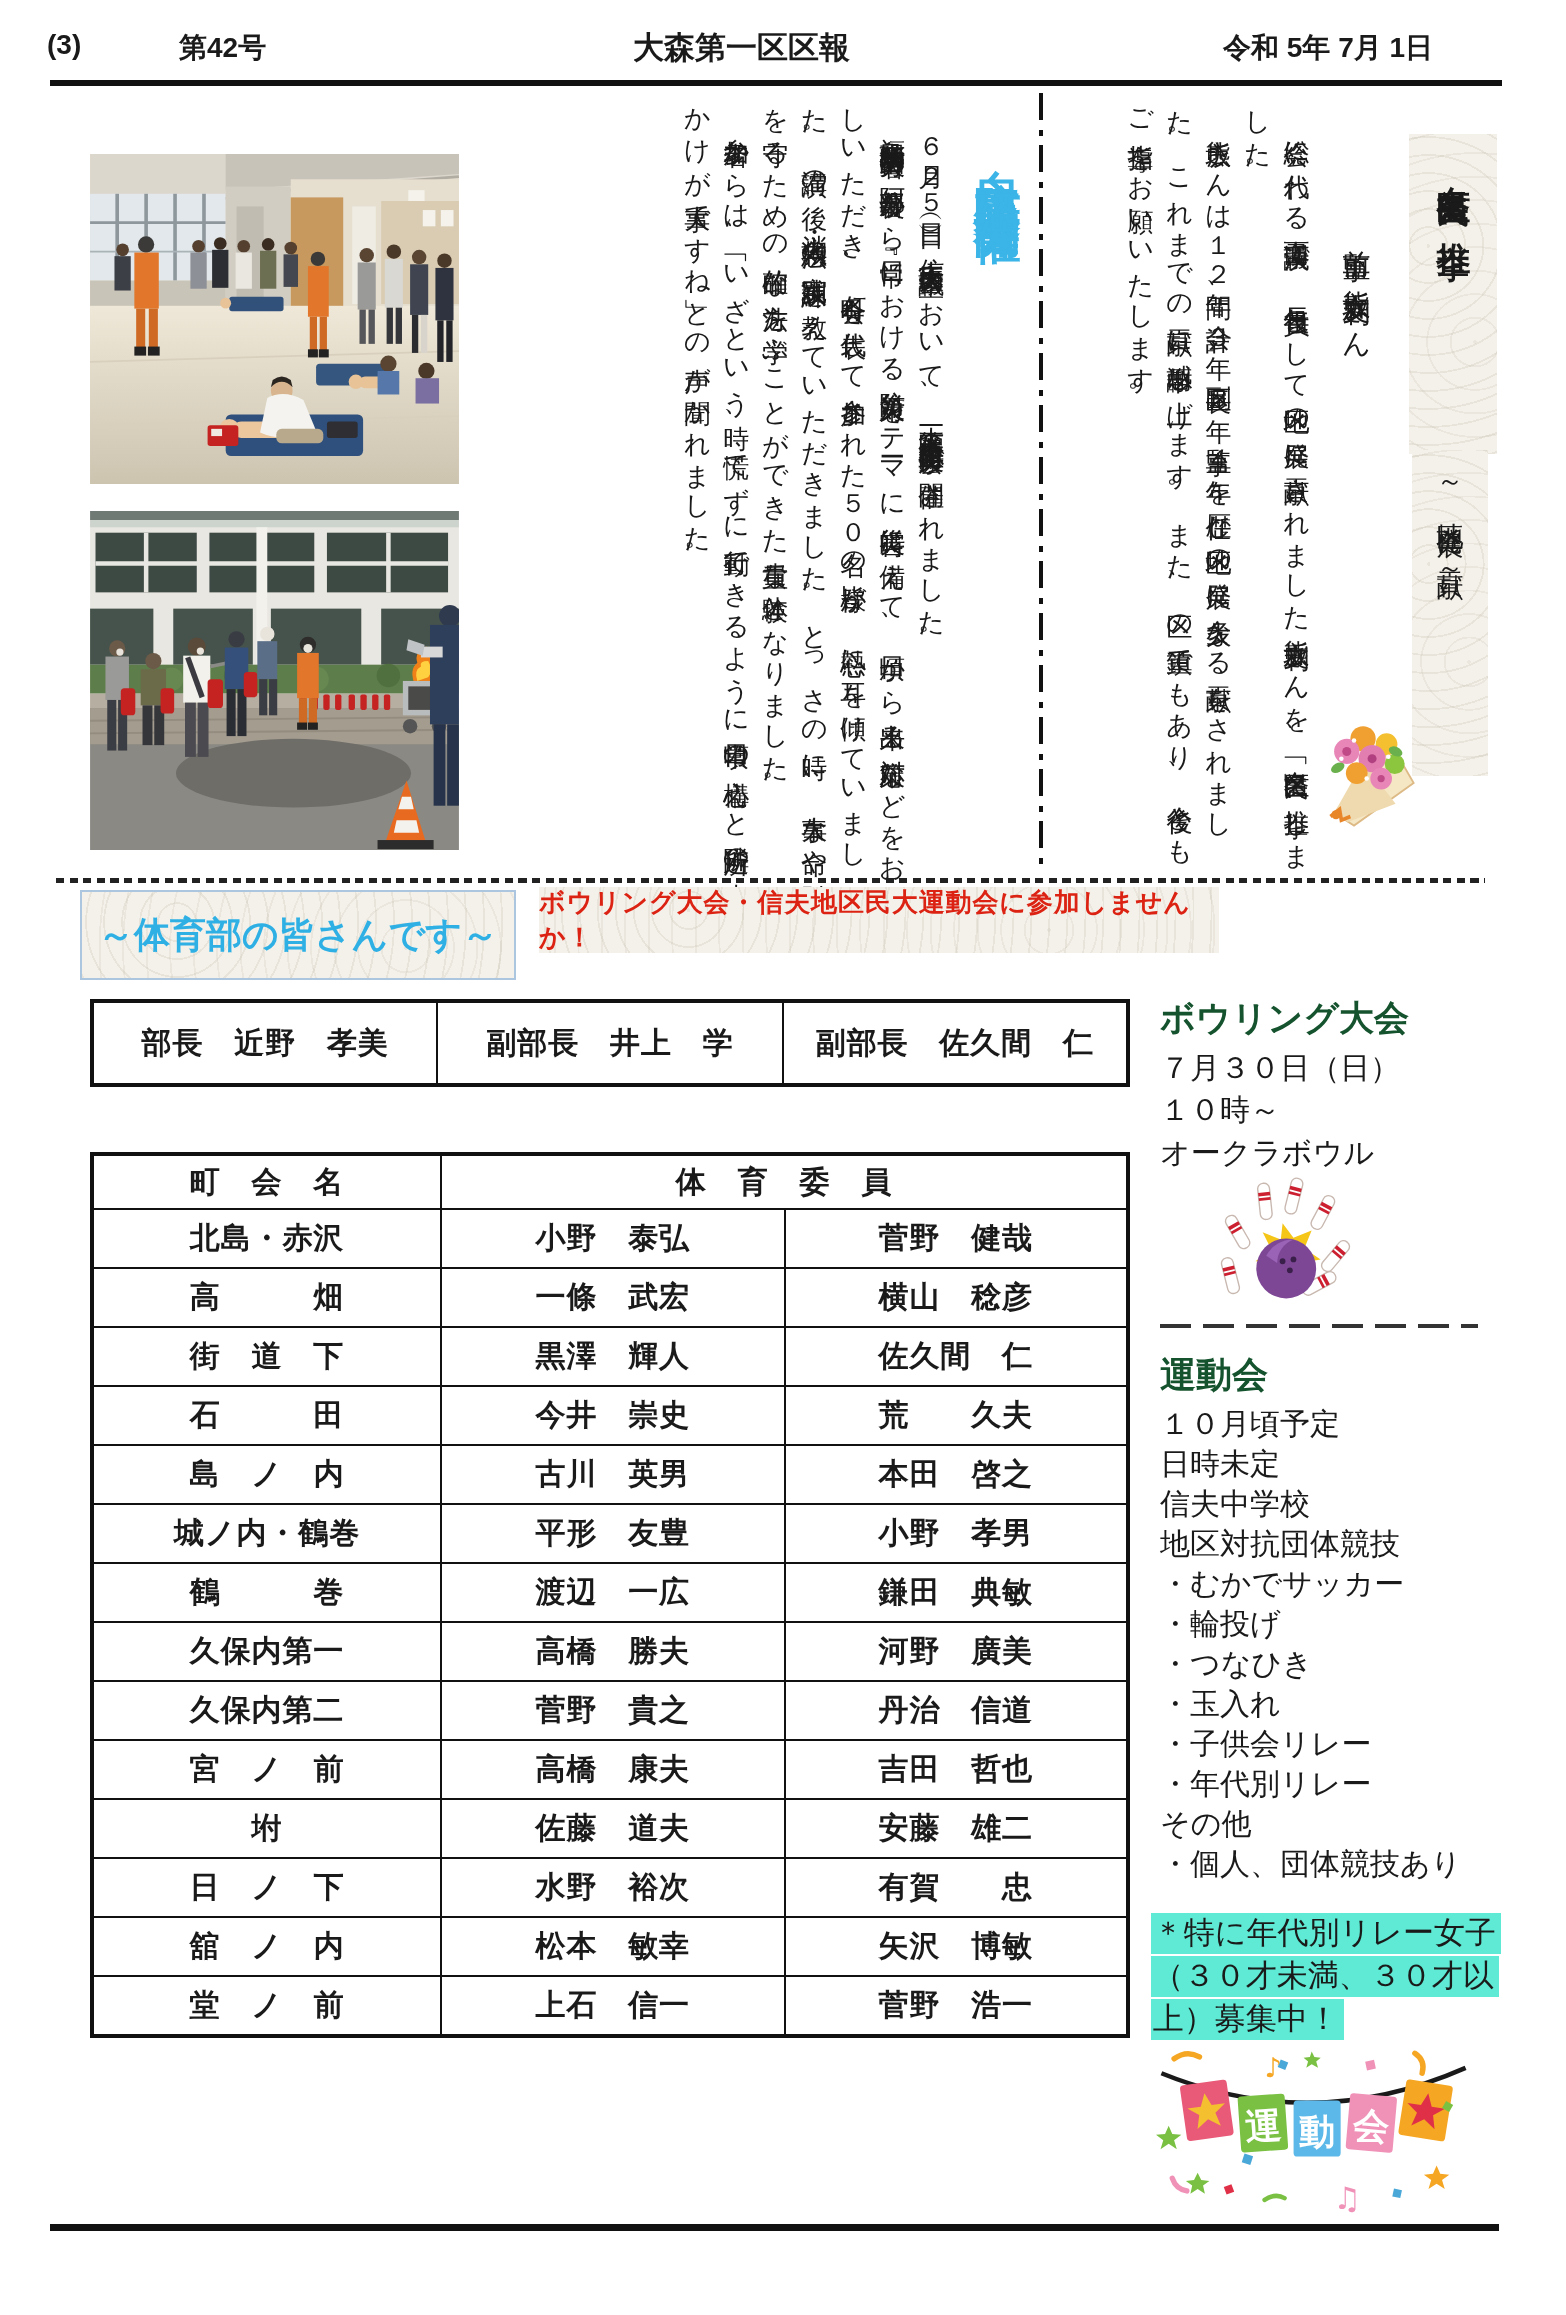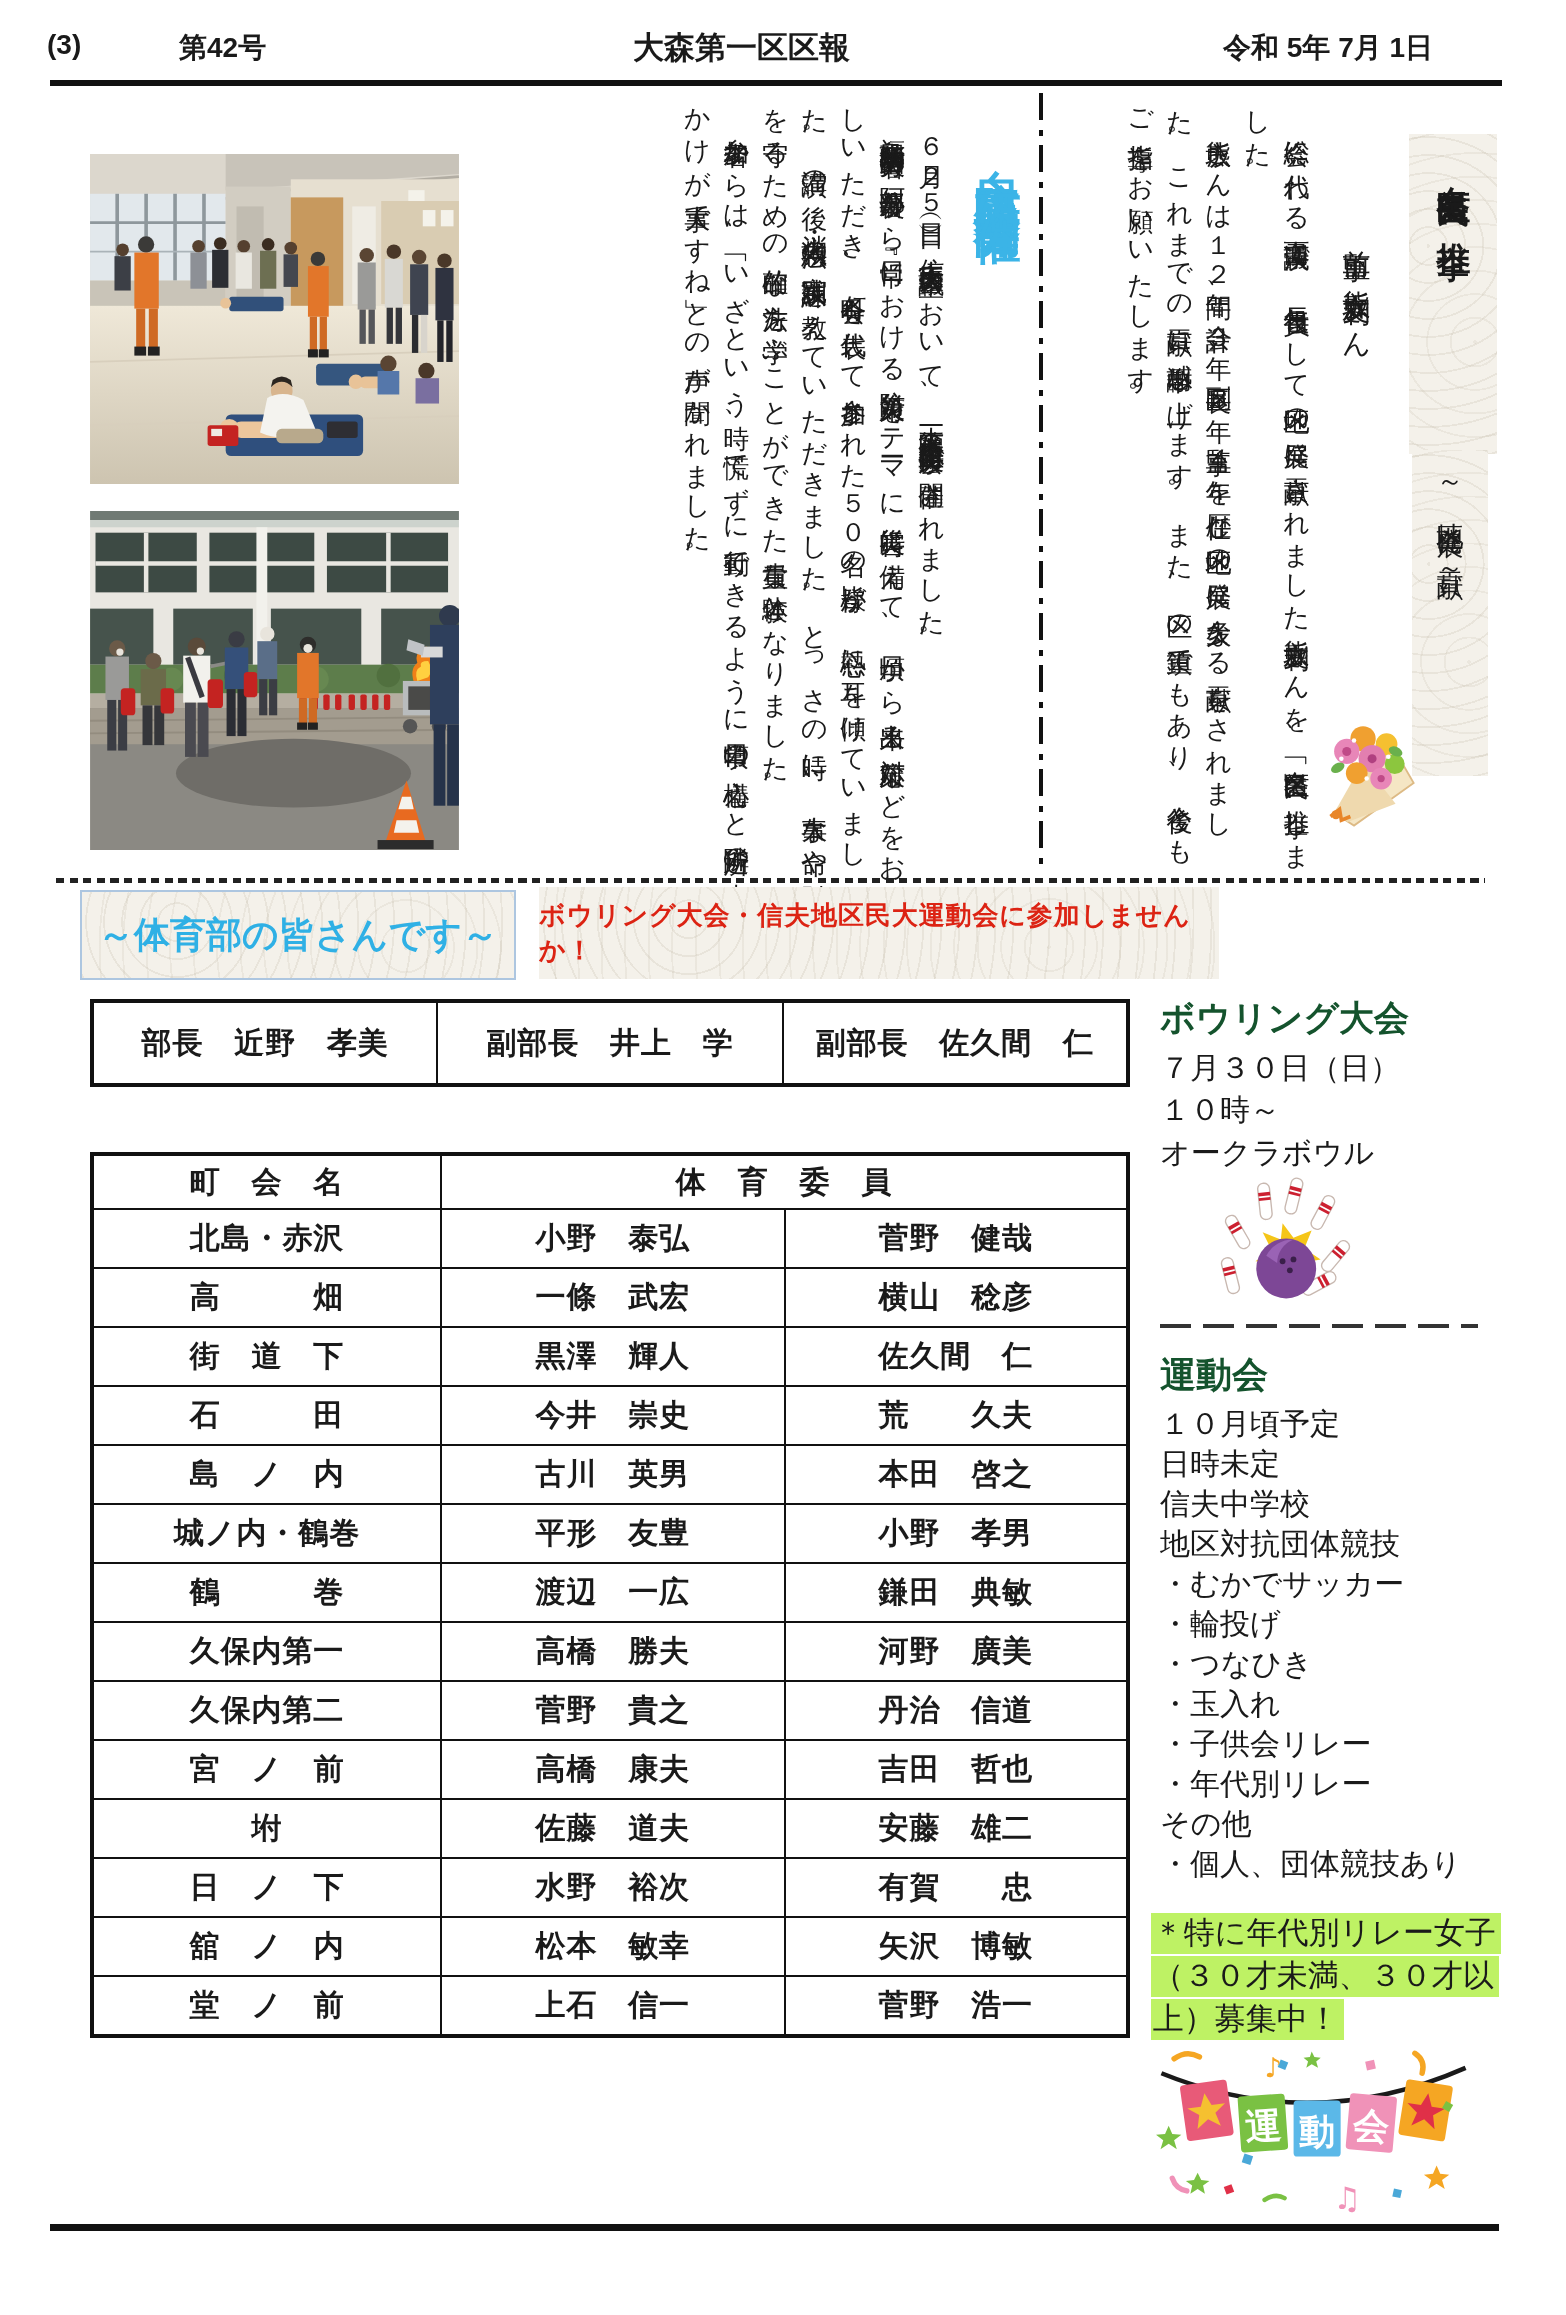--- a/index.html
+++ b/index.html
@@ -59,21 +59,21 @@
   }
   .grid{border:4.5px solid #111;}
   .officers td{height:80px;}
   .roster th{height:52px;}
   .roster td{height:57px;}
   
   .green-h{color:#14532d;font-weight:bold;white-space:nowrap;}
   .plain{font-size:30px;white-space:nowrap;}
   .schedule div{line-height:40px;font-size:30px;white-space:nowrap;}
   .hl{line-height:43px;font-size:31px;}
-  .hl span{background:#bef264;padding:1.8px 5.4px 3.6px 1.8px;white-space:nowrap;}
+  .hl span{background:#5eead4;padding:1.8px 5.4px 3.6px 1.8px;white-space:nowrap;}
 </style>
 </head>
 <body>
 
 <div class="page">
 
   <div class="abs hd sans" style="left:47px;top:29px;">(3)</div>
   <div class="abs hd sans" style="left:179px;top:29px;">第42号</div>
   <div class="abs hd sans" style="left:633px;top:27px;font-size:31px;">大森第一区区報</div>
   <div class="abs hd sans" style="left:1223px;top:29px;">令和 5年 7月 1日</div>
@@ -354,21 +354,21 @@
           <circle cx="38" cy="68" r="2.5" fill="#fff"></circle>
       </g>
       <path d="M26,132 l10,-8 l2,12 l10,-4" fill="none" stroke="#e8862a" stroke-width="4"></path>
       <circle cx="32" cy="130" r="5" fill="#e8862a"></circle>
     </svg>
   </div>
 
   <div class="abs dotline" style="left:56px;top:878px;width:1429px;height:4.5px;"></div>
 
   <div class="abs washi blue-banner sans" style="left:80px;top:890px;width:432px;height:86px;">～体育部の皆さんです～</div>
-  <div class="abs washi red-banner sans" style="left:539px;top:887px;width:680px;height:92px;">ボウリング大会・信夫地区民大運動会に参加しませんか！</div>
+  <div class="abs washi red-banner sans" style="left:539px;top:887px;width:680px;height:66px;">ボウリング大会・信夫地区民大運動会に参加しませんか！</div>
 
   <table class="abs grid officers" style="left:90px;top:999px;">
     <tbody>
         <tr>
       <td>部長　近野　孝美</td>
       <td>副部長　井上　学</td>
       <td>副部長　佐久間　仁</td>
     </tr>
   </tbody>
     </table>

